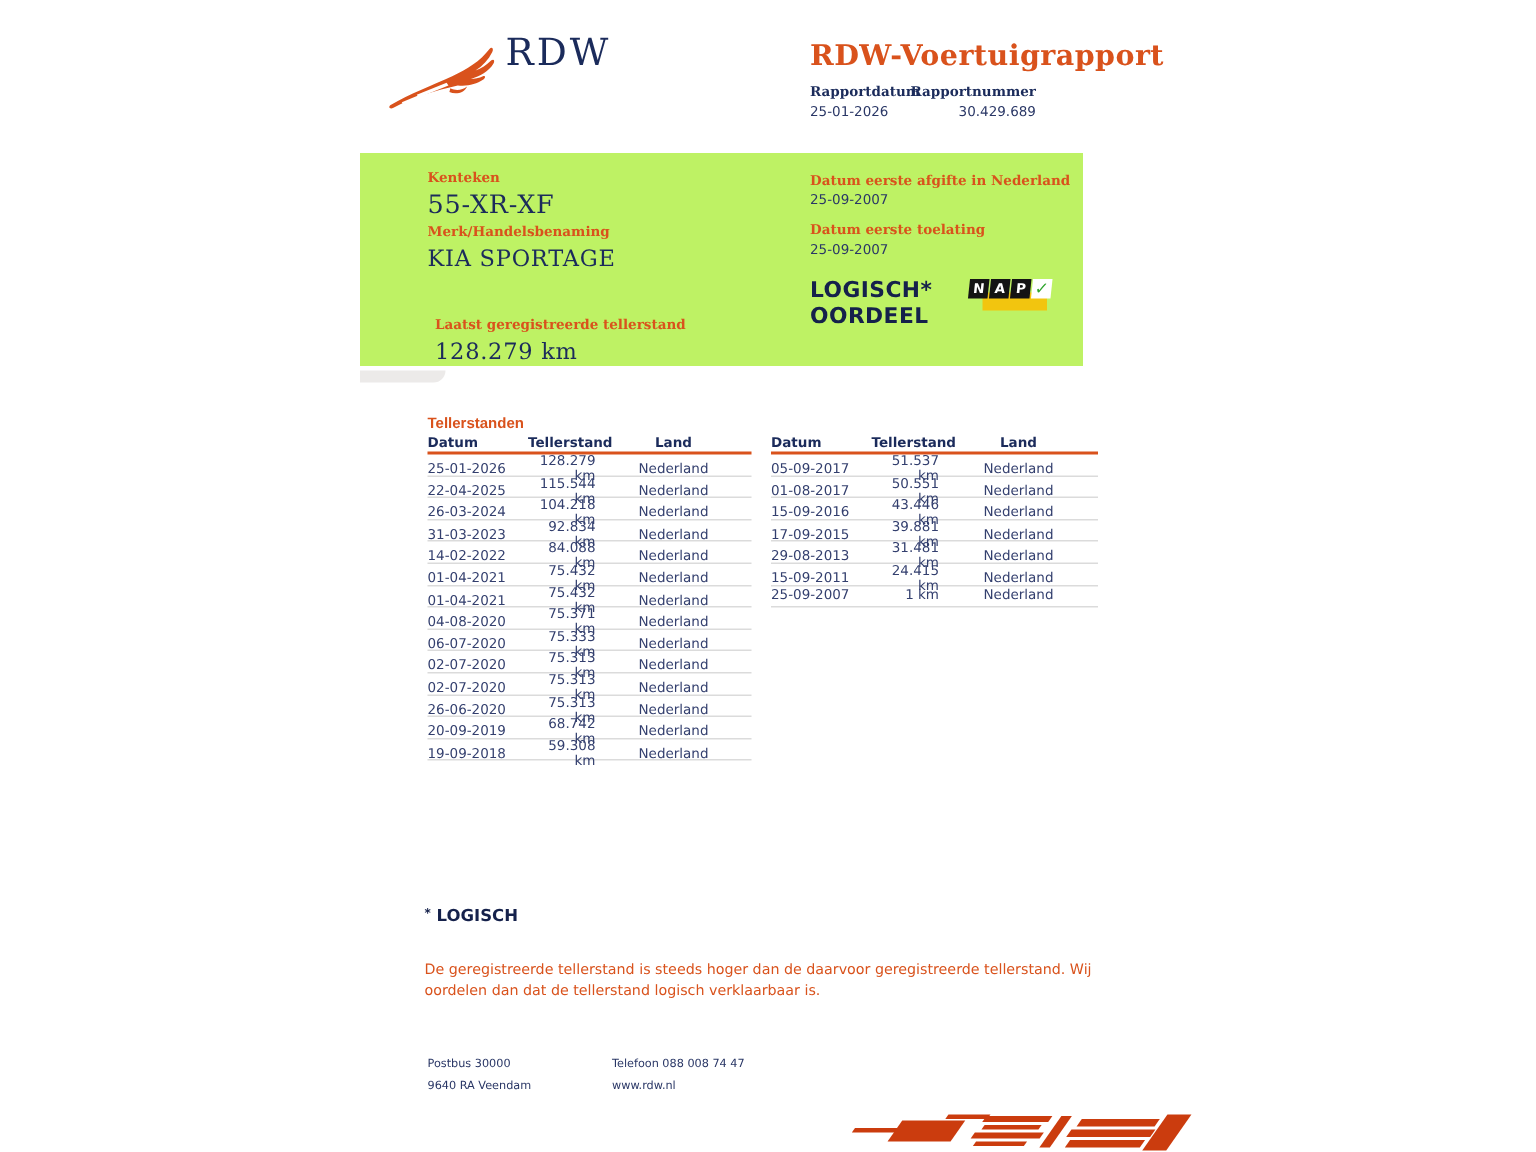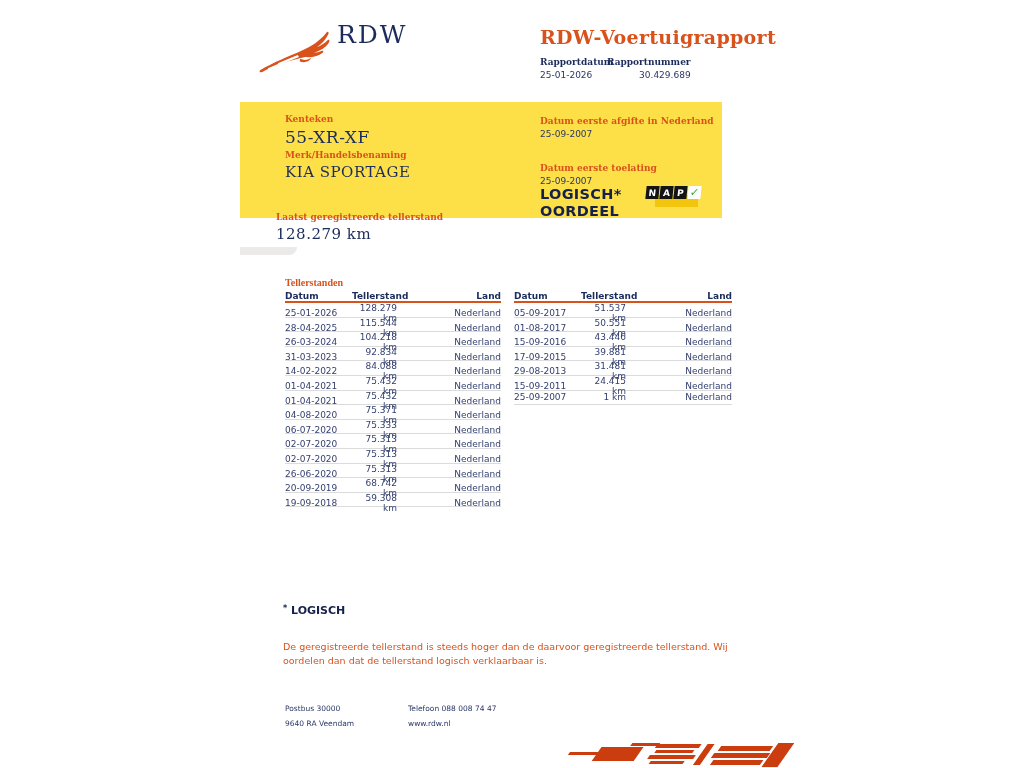--- a/index.html
+++ b/index.html
@@ -20,22 +20,22 @@
     font-family:"DejaVu Serif", serif; font-weight:600; font-size:19px;
     color:#D9521C; letter-spacing:0.3px;
   }
   .meta-block { position:absolute; top:57px; }
   .meta-date { left:540px; }
   .meta-num  { left:607px;text-align:right; }
   .meta-label { font-family:"DejaVu Serif", serif; font-weight:bold; font-size:9px; color:#1B2B5B; }
   .meta-value { font-size:9px; margin-top:3px; color:#2A3766; }
   
   .panel {
-    position:absolute; left:240px; top:102px; width:482px; height:116px;
-    background:#fde047;
+    position:absolute; left:240px; top:102px; width:482px; height:142px;
+    background:#bef264;
   }
   .panel-tab {
     position:absolute; left:240px; top:247px; width:57px; height:8px;
     background:#ECEAE9; border-radius:0 0 10px 0;
   }
   .fld { position:absolute; }
   .fld-label { font-family:"DejaVu Serif", serif; font-weight:bold; font-size:9px; color:#D9521C; }
   .fld-value-sm { font-size:9px; color:#2A3766; margin-top:3px; }
   .big-serif { font-family:"DejaVu Serif", serif; color:#1B2B5B; }
   .v-kenteken { font-size:17px; margin-top:3px; letter-spacing:0.5px; }
@@ -50,33 +50,33 @@
   .nap-bar { position:absolute; left:9px; top:9px; width:43px; height:12px; background:#F2C50F; }
   .nap-tiles { position:absolute; left:0; top:0; display:flex; gap:1px; transform:skewX(-6deg); }
   .nap-tile {
     width:13px; height:13px; background:#141414; color:#fff;
     font-size:9px; font-weight:bold; display:flex; align-items:center; justify-content:center;
   }
   .nap-tile.check { background:#ffffff; color:#2FA52D; font-size:11px; }
   
   .section-title {
     position:absolute; left:285px; top:277px;
-    font-family:Liberation Serif, serif; font-weight:bold; font-size:10px; color:#D9521C;
+    font-family:Liberation Sans, sans-serif; font-weight:bold; font-size:10px; color:#D9521C;
   }
   .ttable { position:absolute; top:290px; font-size:9px; color:#333F6E; }
   .ttable-left  { left:285px; width:216px; }
   .ttable-right { left:514px; width:218px; }
   .thead, .trow { display:grid; grid-template-columns:67px 45px 1fr; align-items:center; }
   .thead {
     height:13px; border-bottom:2px solid #D9521C;
     font-weight:bold; color:#1B2B5B;
   }
   .trow { height:14.6px; border-bottom:1px solid #DBDBDB; }
   .thead .h1 { text-align:left; }
-  .thead .h2, .trow .c2 { text-align:right; }
+  .thead .h2, .trow .c2 { text-align:center; }
   .trow .c1 { text-align:right; }
   
   .footnote-title {
     position:absolute; left:283px; top:604px;
     font-size:11px; font-weight:bold; color:#15214B;
   }
   .footnote-title .mark { font-size:8px; vertical-align:top; }
   .footnote-text {
     position:absolute; left:283px; top:621px; width:455px;
     font-size:9.5px; line-height:14px; color:#D9521C;margin-top:19px;
@@ -118,30 +118,30 @@
 
   <div class="panel">
     <div class="fld" style="left:45px; top:12px;">
       <div class="fld-label">Kenteken</div>
       <div class="big-serif v-kenteken">55-XR-XF</div>
     </div>
     <div class="fld" style="left:45px; top:48px;">
       <div class="fld-label">Merk/Handelsbenaming</div>
       <div class="big-serif v-merk">KIA SPORTAGE</div>
     </div>
-    <div class="fld" style="left:36px; top:110px;">
+    <div class="fld" style="left:50px; top:110px;">
       <div class="fld-label">Laatst geregistreerde tellerstand</div>
       <div class="big-serif v-teller">128.279 km</div>
     </div>
 
     <div class="fld" style="left:300px; top:14px;">
       <div class="fld-label">Datum eerste afgifte in Nederland</div>
       <div class="fld-value-sm">25-09-2007</div>
     </div>
-    <div class="fld" style="left:300px; top:61px;">
+    <div class="fld" style="left:300px; top:47px;">
       <div class="fld-label">Datum eerste toelating</div>
       <div class="fld-value-sm">25-09-2007</div>
     </div>
 
     <div class="verdict">
       <div>LOGISCH*</div>
       <div>OORDEEL</div>
     </div>
 
     <div class="nap">
@@ -164,21 +164,21 @@
       <span class="h1">Tellerstand</span>
       <span class="h2">Land</span>
     </div>
     <div>
         <div class="trow">
           <span class="c0">25-01-2026</span>
           <span class="c1">128.279 km</span>
           <span class="c2">Nederland</span>
         </div>
         <div class="trow">
-          <span class="c0">28-04-2025</span>
+          <span class="c0">22-04-2025</span>
           <span class="c1">115.544 km</span>
           <span class="c2">Nederland</span>
         </div>
         <div class="trow">
           <span class="c0">26-03-2024</span>
           <span class="c1">104.218 km</span>
           <span class="c2">Nederland</span>
         </div>
         <div class="trow">
           <span class="c0">31-03-2023</span>

